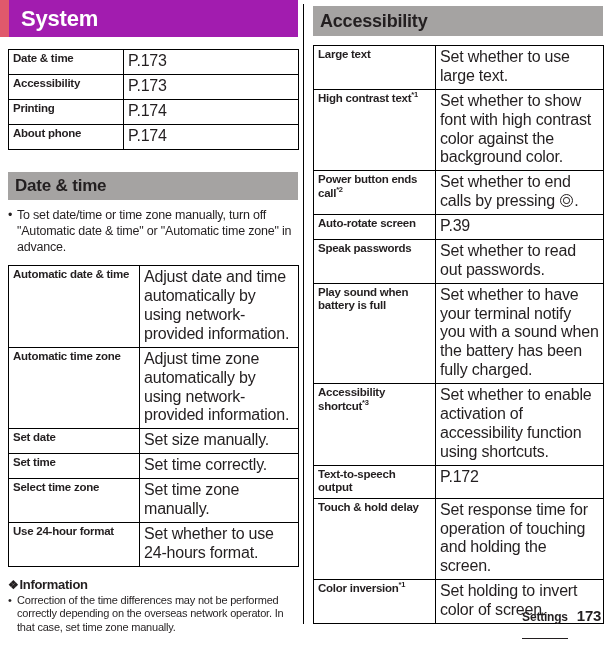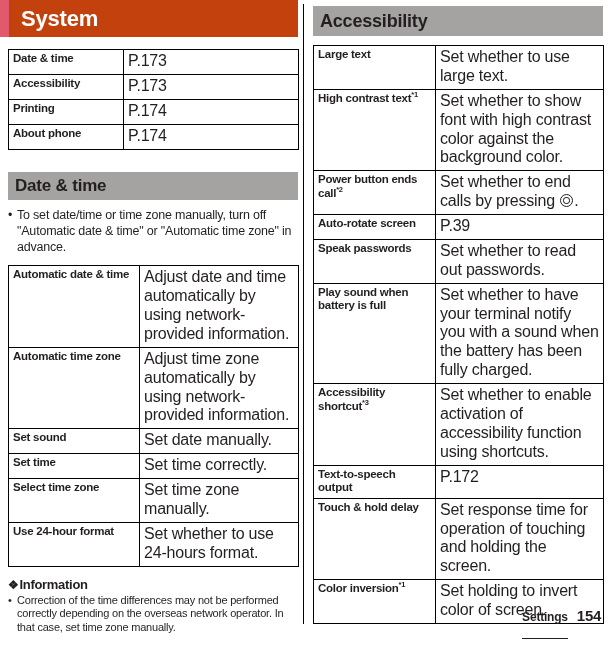--- a/index.html
+++ b/index.html
@@ -37,21 +37,21 @@
     top: 4px;
     width: 1px;
     height: 620px;
     background: #000000;
   }
 
   
   .chapter-head {
     position: relative;
     height: 37px;
-    background: #c2410c;
+    background: #a21caf;
     display: flex;
     align-items: center;
     margin-bottom: 12px;
   }
   .chapter-head .accent {
     position: absolute;
     left: -8px;
     top: 0;
     width: 9px;
     height: 37px;
@@ -262,22 +262,22 @@
       <tbody>
         <tr>
           <td class="k">Automatic date &amp; time</td>
           <td class="v">Adjust date and time automatically by using network-provided information.</td>
         </tr>
         <tr>
           <td class="k">Automatic time zone</td>
           <td class="v">Adjust time zone automatically by using network-provided information.</td>
         </tr>
         <tr>
-          <td class="k">Set sound</td>
-          <td class="v">Set date manually.</td>
+          <td class="k">Set date</td>
+          <td class="v">Set size manually.</td>
         </tr>
         <tr>
           <td class="k">Set time</td>
           <td class="v">Set time correctly.</td>
         </tr>
         <tr>
           <td class="k">Select time zone</td>
           <td class="v">Set time zone manually.</td>
         </tr>
         <tr>
@@ -352,16 +352,16 @@
           <td class="k"><span>Color inversion</span><sup>*1</sup></td>
           <td class="v">Set holding to invert color of screen.</td>
         </tr>
       </tbody>
     </table>
 
   </div>
 
   <div class="footer">
     <span class="sec">Settings</span>
-    <span class="pageno">154</span>
+    <span class="pageno">173</span>
   </div>
 
 </div>
 
 </body></html>

